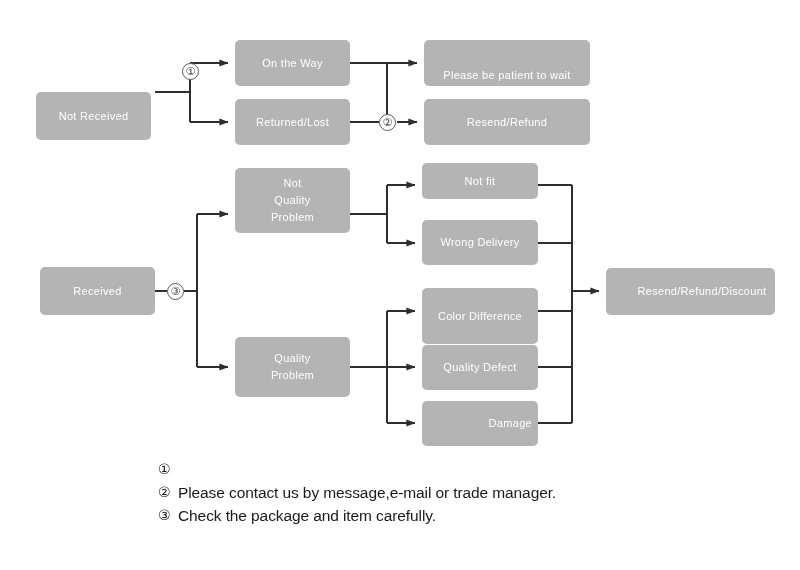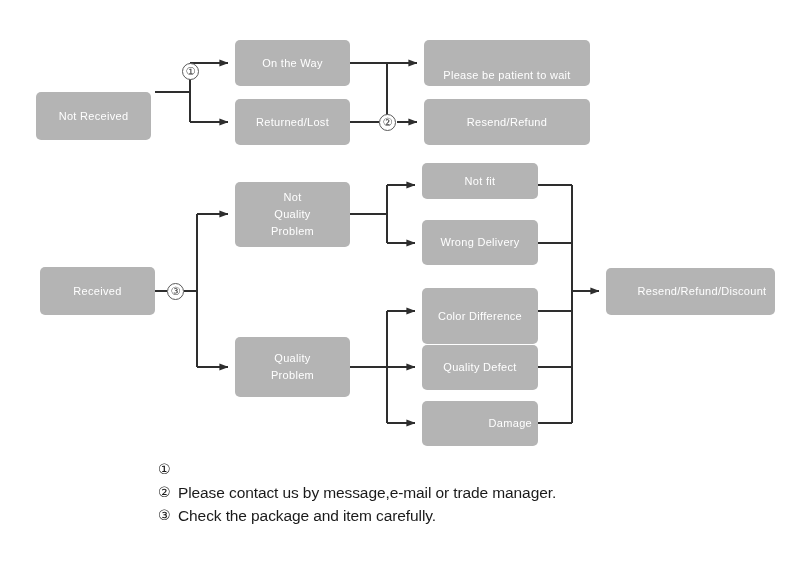--- a/index.html
+++ b/index.html
@@ -156,21 +156,21 @@
   </div>
 
   <div class="node" style="left:40px; top:267px; width:115px; height:48px;">
     <span>Received</span>
   </div>
 
   <div class="node" style="left:424px; top:99px; width:166px; height:46px;">
     <span>Resend/Refund</span>
   </div>
 
-  <div class="node multi" style="left:235px; top:182px; width:115px; height:65px;">
+  <div class="node multi" style="left:235px; top:168px; width:115px; height:65px;">
     <span>Not
 Quality
 Problem</span>
   </div>
 
   <div class="node multi" style="left:235px; top:337px; width:115px; height:60px;">
     <span>Quality
 Problem</span>
   </div>
 

